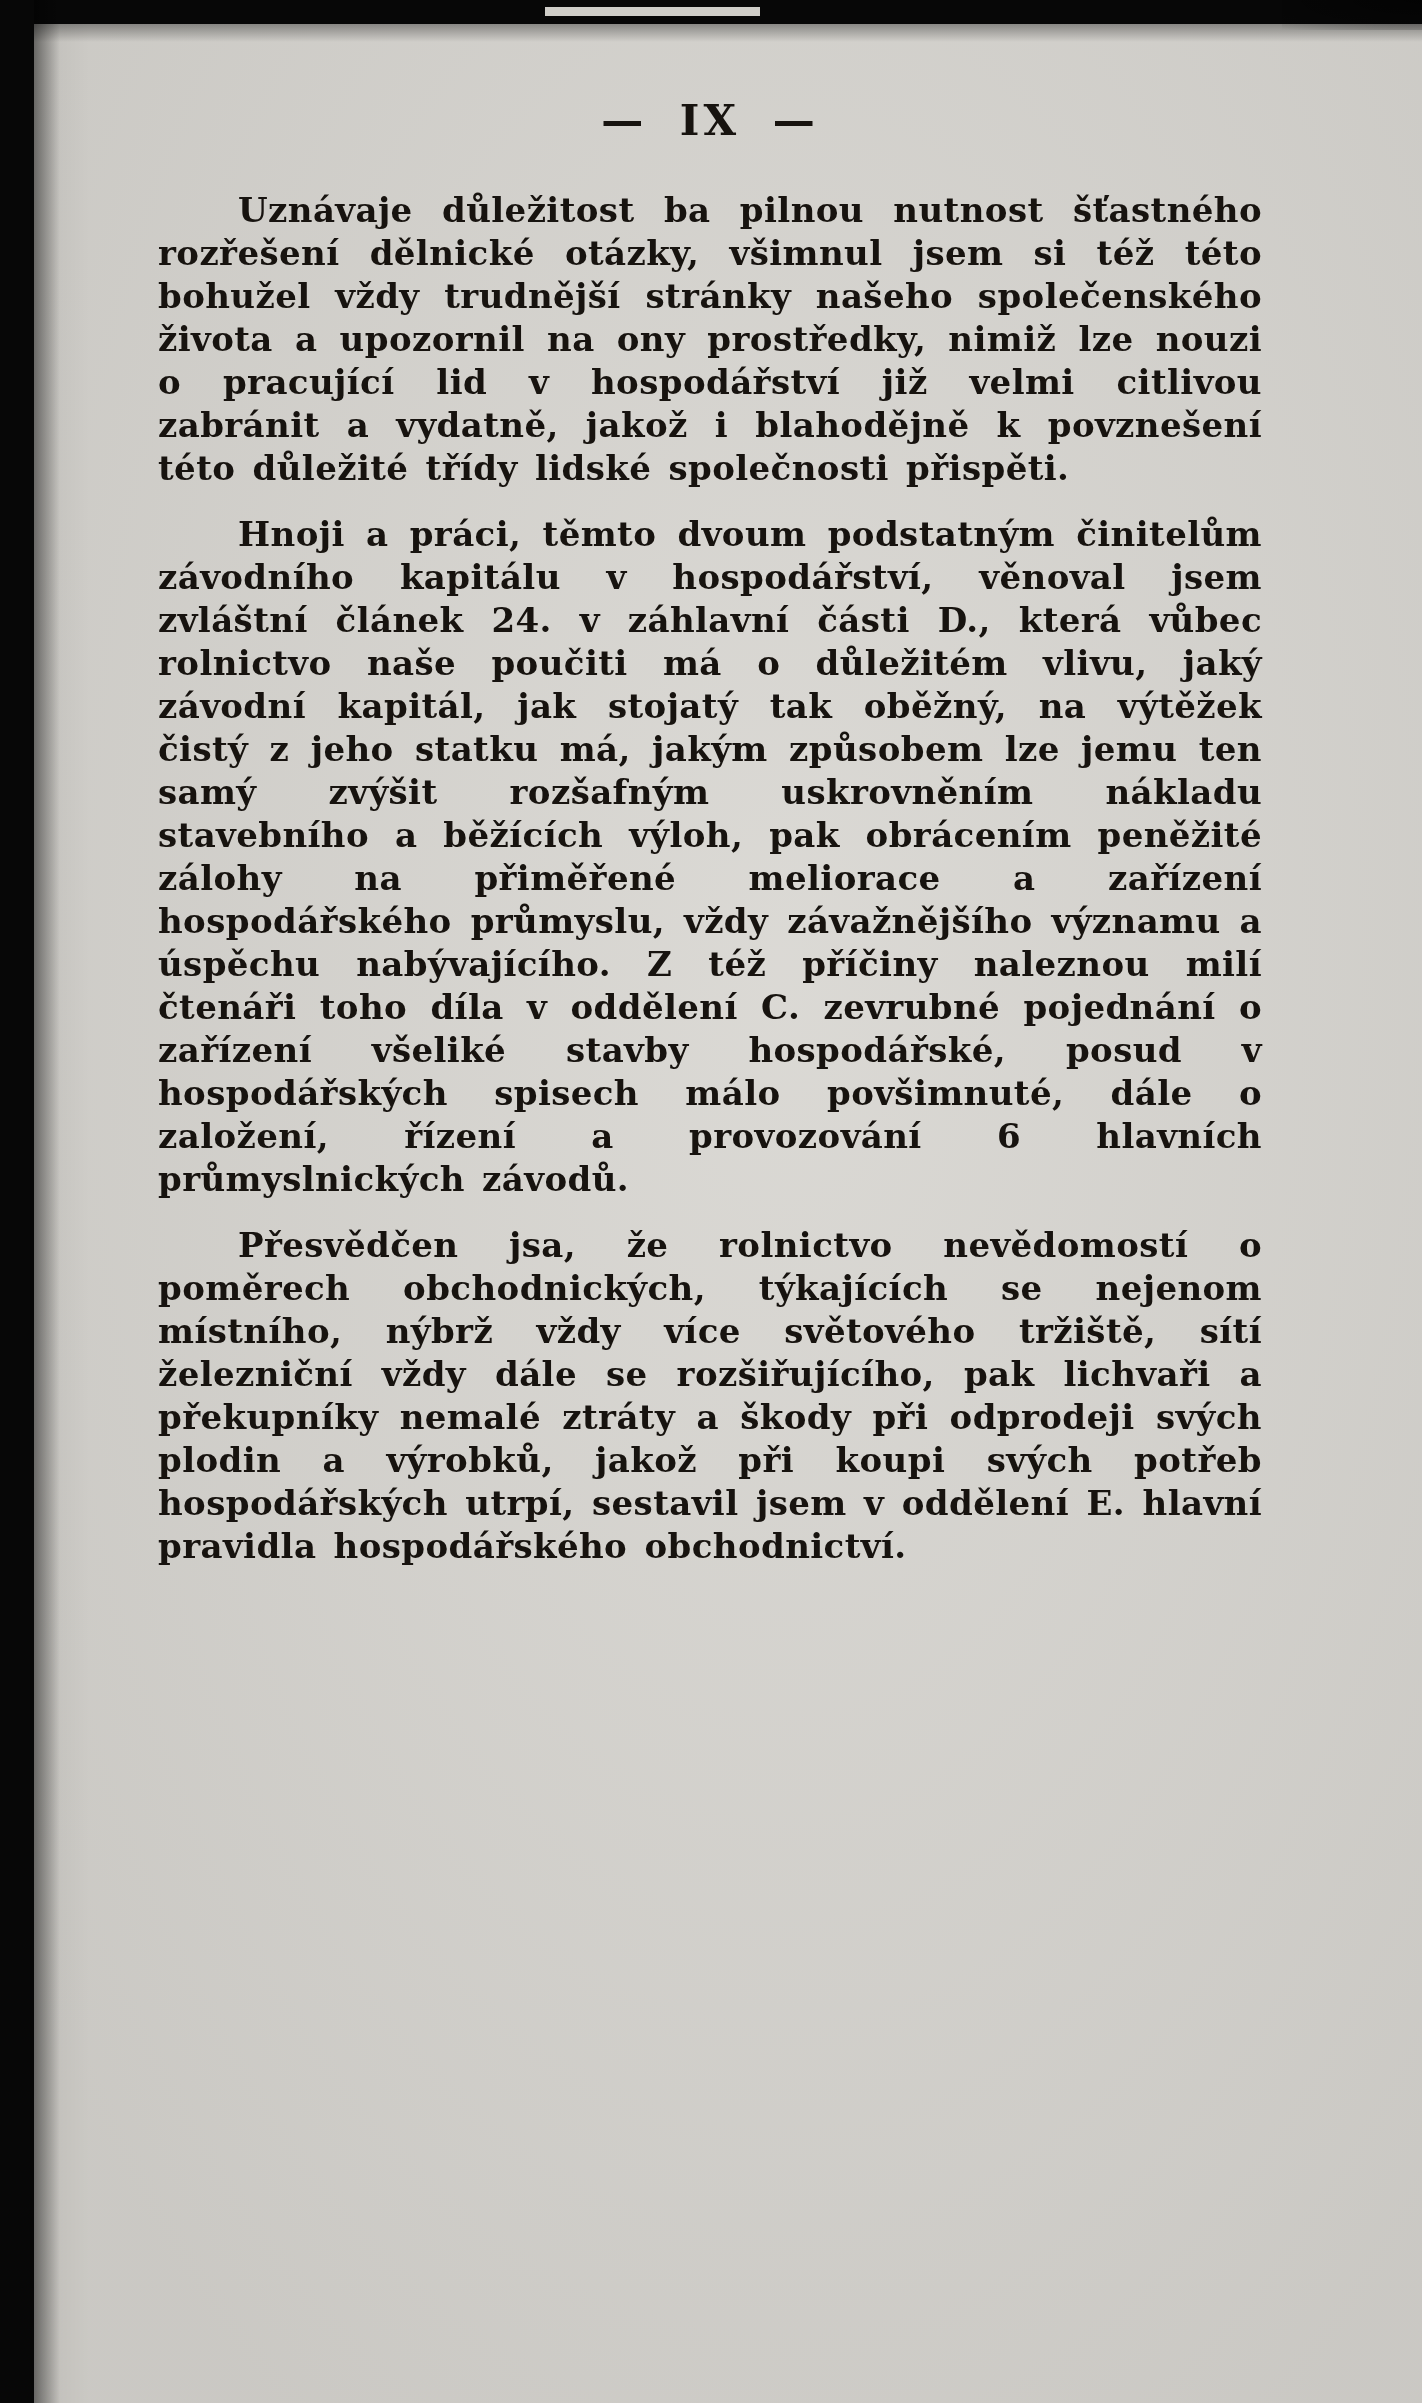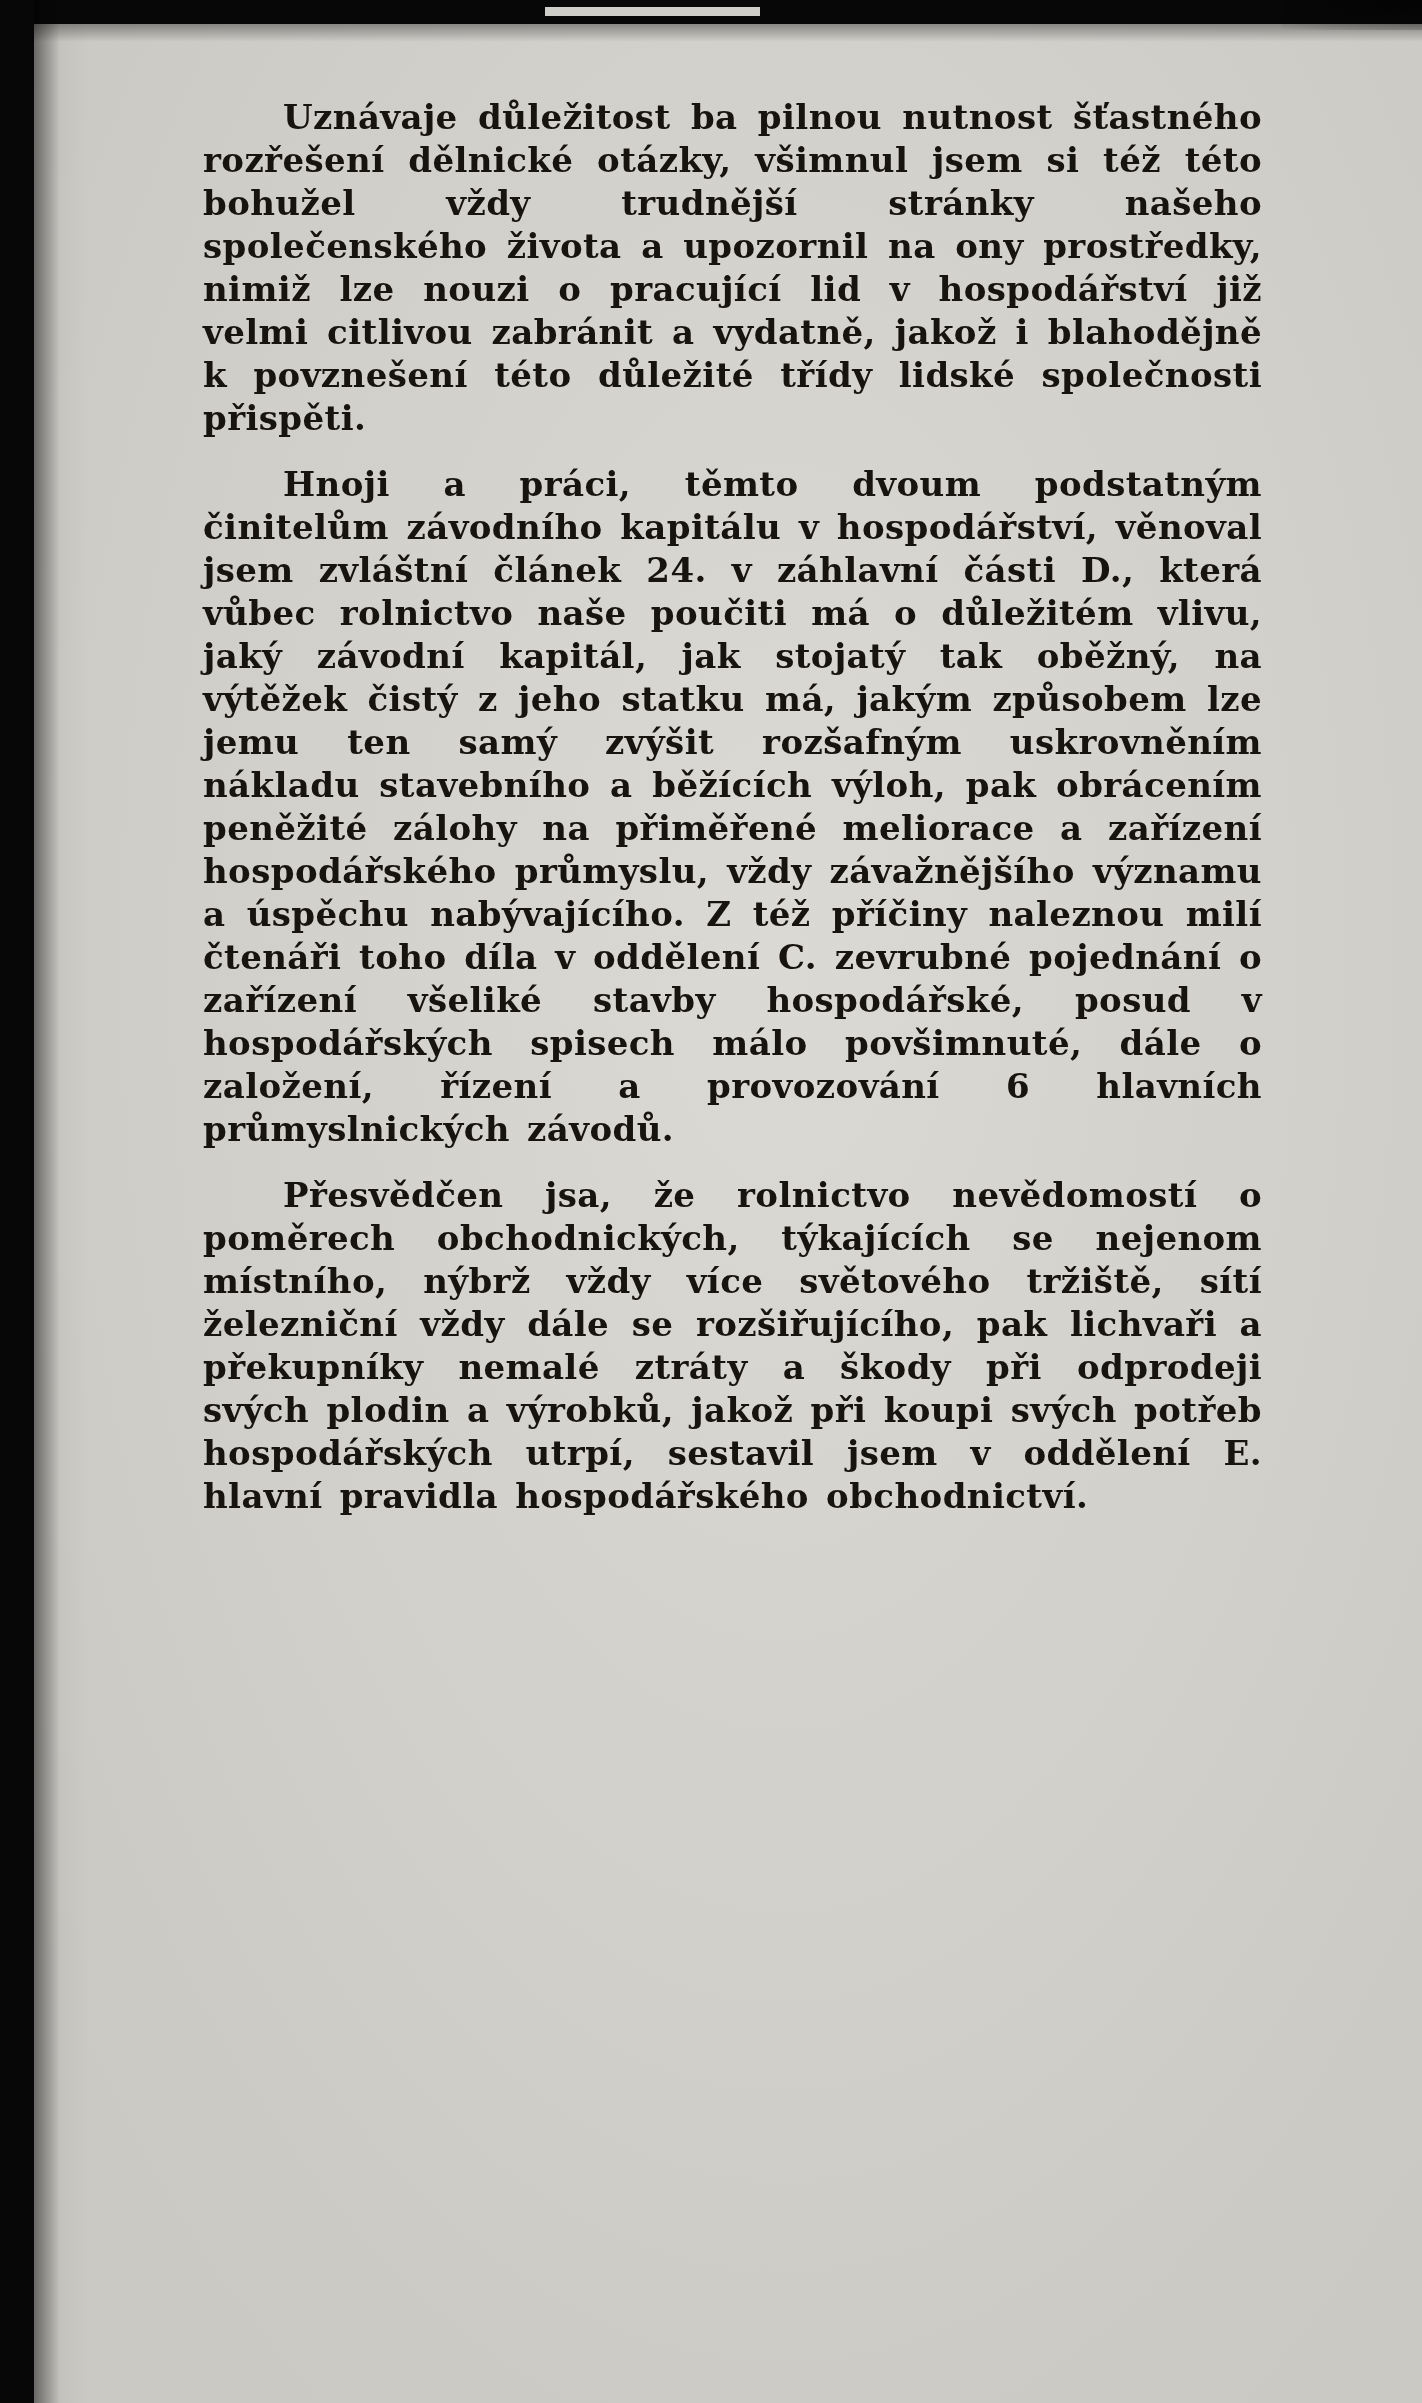--- a/index.html
+++ b/index.html
@@ -77,39 +77,39 @@
     font-weight: bold;
     text-align: justify;
     word-spacing: 5px;
     letter-spacing: 0.4px;
     margin: 0 0 23px 0;
     -webkit-hyphens: none;
     hyphens: none;
   }
   p.par.indent {
     text-indent: 80px;
-    margin-left: 45px;
   }
   p.par.last {
     margin-top: 10px;
   }
 </style>
 </head>
 <body>
 
 <div class="scan-page">
 
   <div class="edge-top"></div>
   <div class="edge-top-gap"></div>
   <div class="edge-top-shadow"></div>
   <div class="corner-smudge"></div>
   <div class="edge-left"></div>
   <div class="edge-left-shadow"></div>
 
   <div class="text-block">
+    <div class="page-number">— IX —</div>
 
 
     <p class="par indent">Uznávaje důležitost ba pilnou nutnost šťastného rozřešení dělnické otázky, všimnul jsem si též této bohužel vždy trudnější stránky našeho společenského života a upozornil na ony prostředky, nimiž lze nouzi o pracující lid v hospodářství již velmi citlivou zabránit a vydatně, jakož i blahodějně k povznešení této důležité třídy lidské společnosti přispěti.</p>
 
     <p class="par indent">Hnoji a práci, těmto dvoum podstatným činitelům závodního kapitálu v hospodářství, věnoval jsem zvláštní článek 24. v záhlavní části D., která vůbec rolnictvo naše poučiti má o důležitém vlivu, jaký závodní kapitál, jak stojatý tak oběžný, na výtěžek čistý z jeho statku má, jakým způsobem lze jemu ten samý zvýšit rozšafným uskrovněním nákladu stavebního a běžících výloh, pak obrácením peněžité zálohy na přiměřené meliorace a zařízení hospodářského průmyslu, vždy závažnějšího významu a úspěchu nabývajícího. Z též příčiny naleznou milí čtenáři toho díla v oddělení C. zevrubné pojednání o zařízení všeliké stavby hospodářské, posud v hospodářských spisech málo povšimnuté, dále o založení, řízení a provozování 6 hlavních průmyslnických závodů.</p>
 
     <p class="par indent last">Přesvědčen jsa, že rolnictvo nevědomostí o poměrech obchodnických, týkajících se nejenom místního, nýbrž vždy více světového tržiště, sítí železniční vždy dále se rozšiřujícího, pak lichvaři a překupníky nemalé ztráty a škody při odprodeji svých plodin a výrobků, jakož při koupi svých potřeb hospodářských utrpí, sestavil jsem v oddělení E. hlavní pravidla hospodářského obchodnictví.</p>
   </div>
 
 </div>

